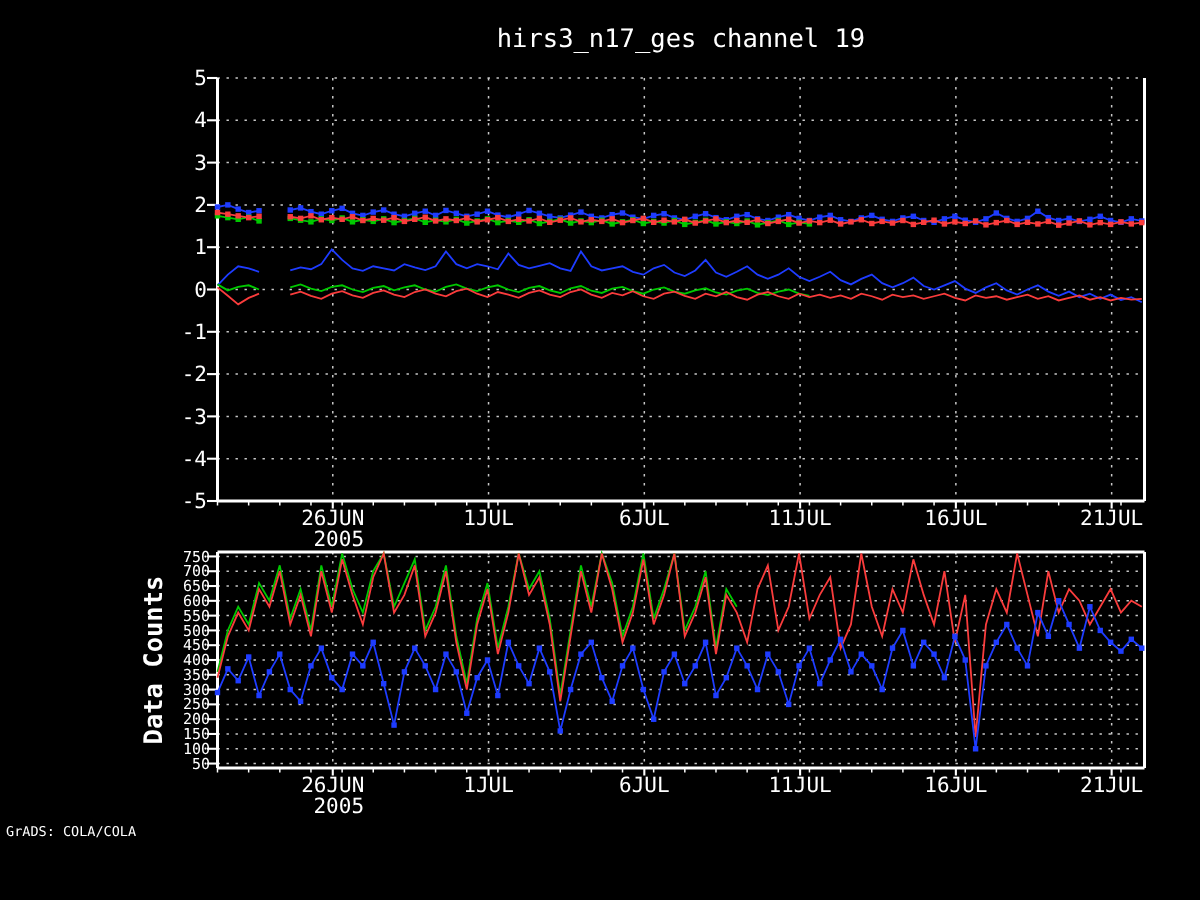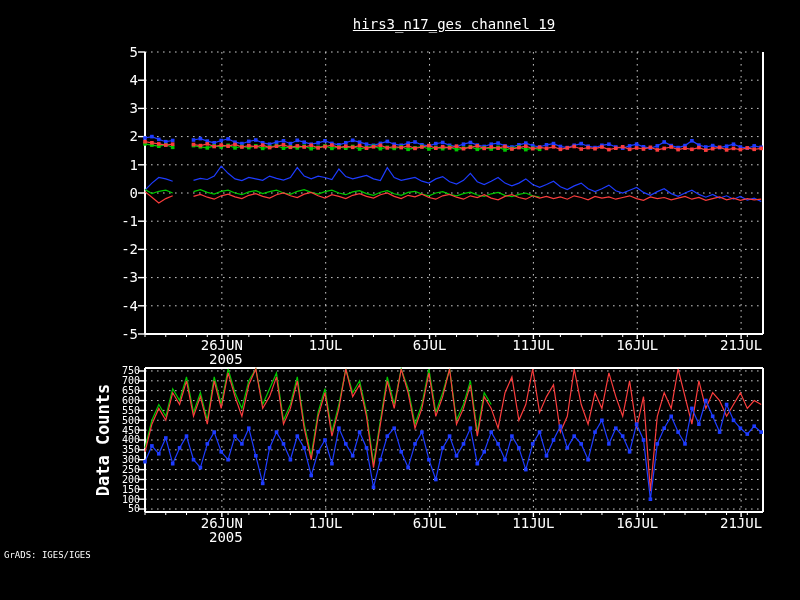--- a/index.html
+++ b/index.html
@@ -1,19 +1,19 @@
 <!DOCTYPE html>
 <html><head>
 <meta charset="utf-8">
 <style>
   html,body{margin:0;padding:0;background:#000;}
   body{width:800px;height:600px;overflow:hidden;position:relative;
        font-family:"DejaVu Sans Mono", monospace;}
   .abs{position:absolute;color:#fff;}
-  .title{left:145px;top:16px;width:618px;text-align:center;font-size:14px;letter-spacing:0px;white-space:pre;text-decoration:underline;}
+  .title{left:145px;top:16px;width:618px;text-align:center;font-size:17px;letter-spacing:0px;white-space:pre;}
   .ylabel-rot{left:20px;top:429px;width:168px;height:22px;text-align:center;
               font-size:17px;font-weight:bold;transform:rotate(-90deg);transform-origin:center;}
   .watermark{left:4px;top:550px;font-size:9px;letter-spacing:0px;}
   svg{position:absolute;left:0;top:0;}
   text{fill:#ffffff;font-family:"DejaVu Sans Mono", monospace;}
 </style>
 </head>
 <body>
 
 <svg id="plot" width="800" height="600">
@@ -535,13 +535,13 @@
       <rect x="724.8" y="402.7" width="3.6" height="3.6"></rect>
       <rect x="731.7" y="418.5" width="3.6" height="3.6"></rect>
       <rect x="738.6" y="426.4" width="3.6" height="3.6"></rect>
       <rect x="745.5" y="432.3" width="3.6" height="3.6"></rect>
       <rect x="752.4" y="424.4" width="3.6" height="3.6"></rect>
       <rect x="759.4" y="430.3" width="3.6" height="3.6"></rect>
     </g>
   </svg>
 <div class="abs title">hirs3_n17_ges channel 19</div>
 <div class="abs ylabel-rot">Data Counts</div>
-<div class="abs watermark">GrADS: IGES/IGES</div>
+<div class="abs watermark">GrADS: COLA/COLA</div>
 
 </body></html>

